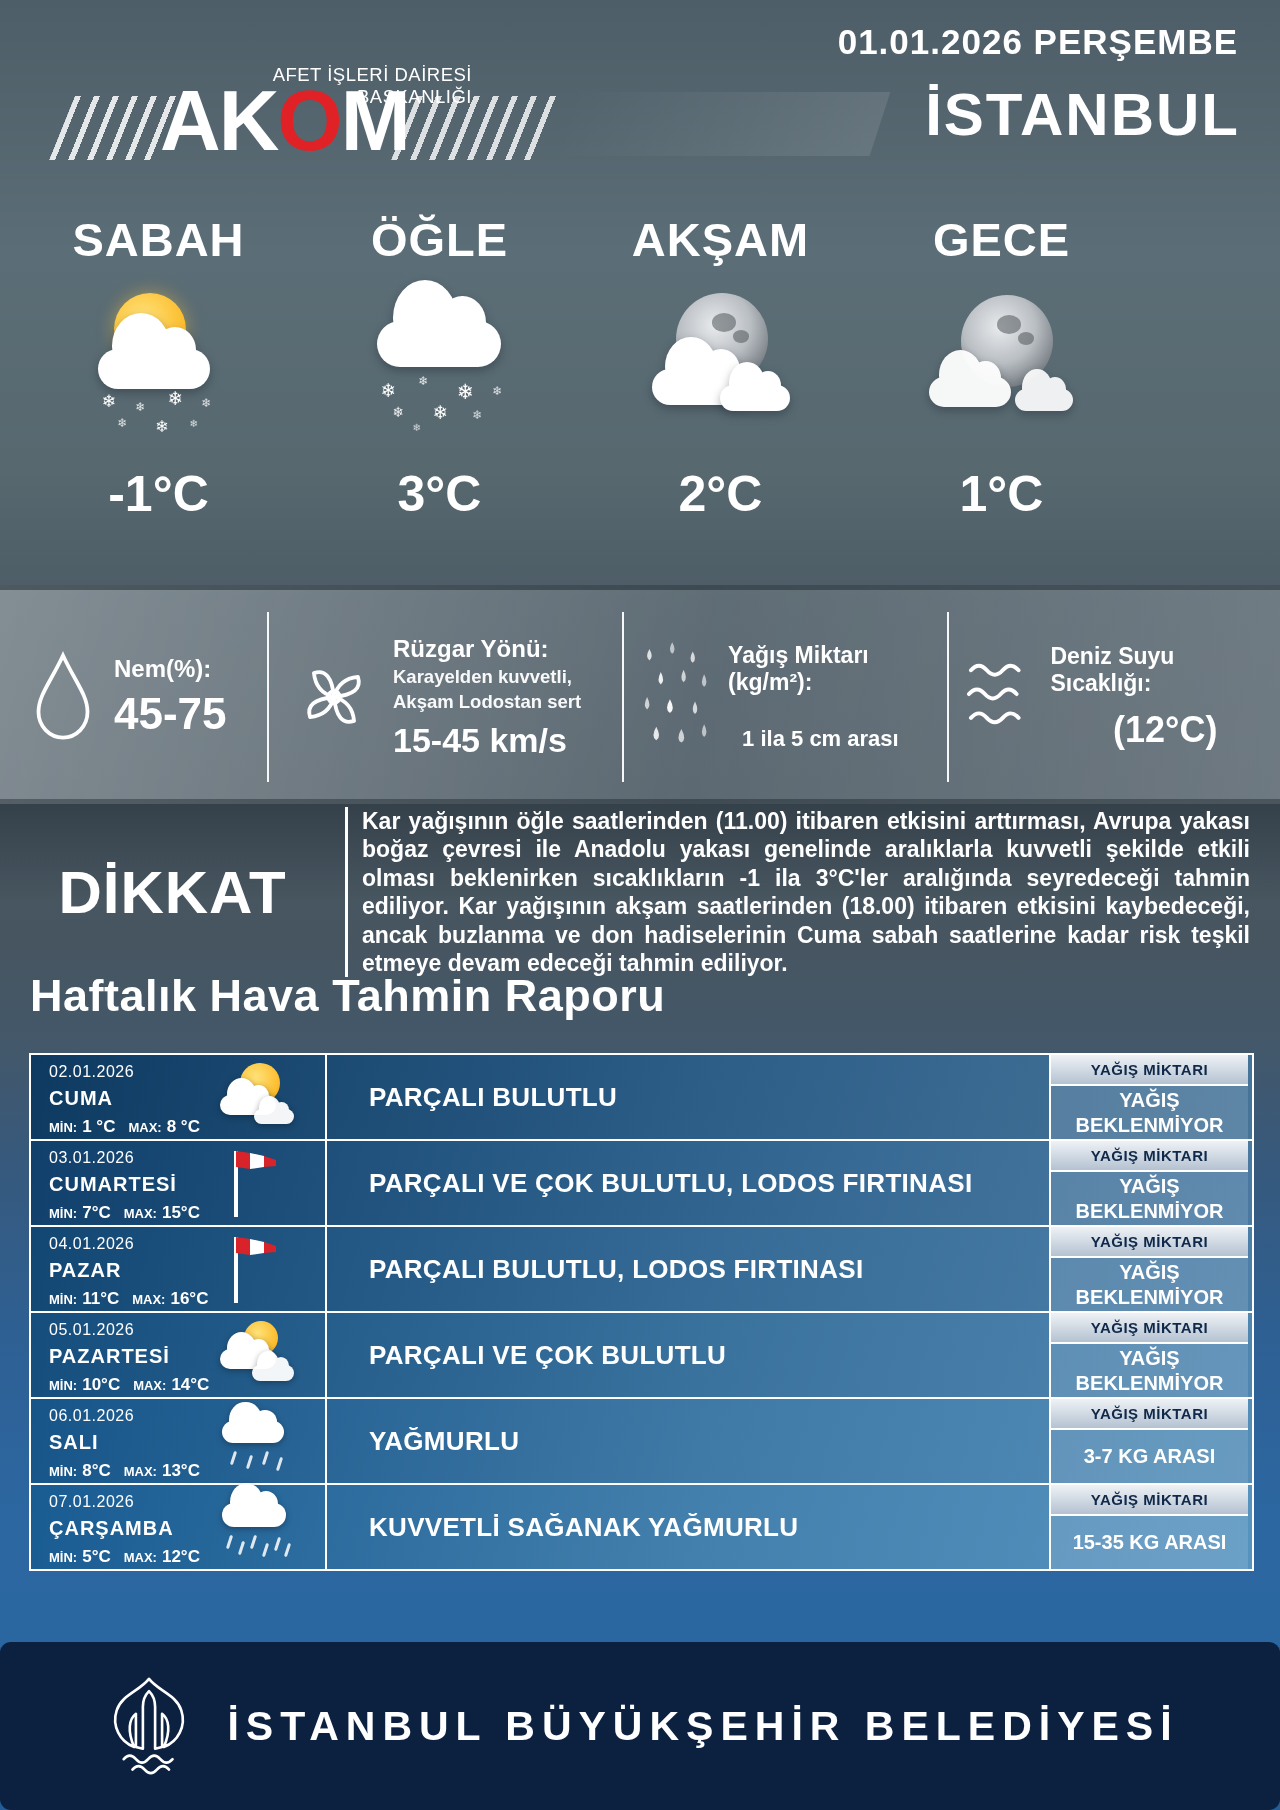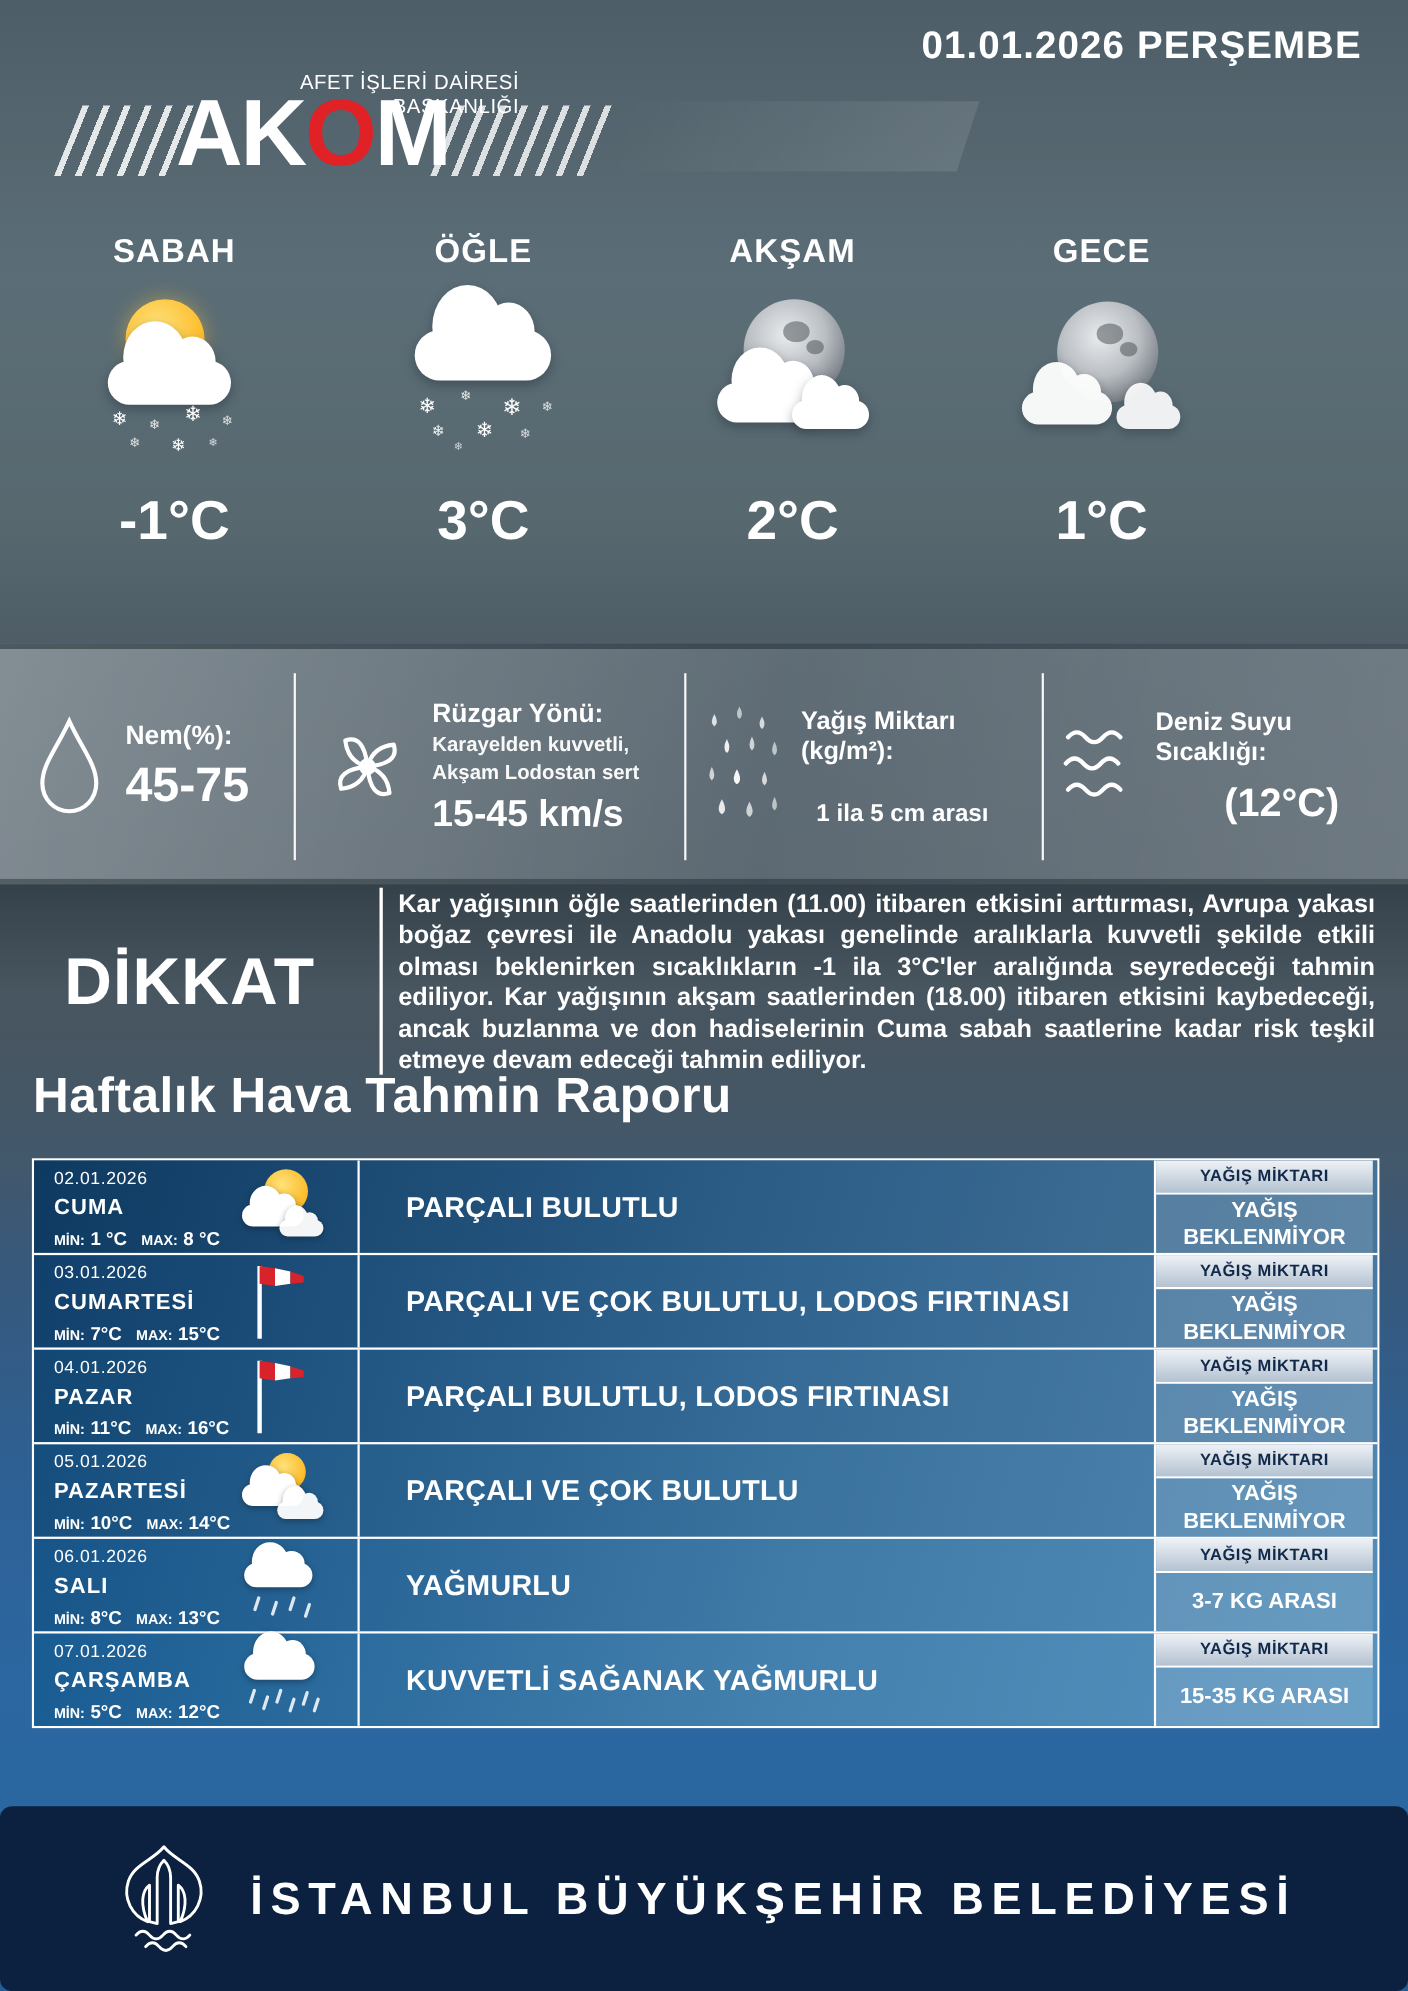--- a/index.html
+++ b/index.html
@@ -20,21 +20,21 @@
     letter-spacing:-2px;transform:scaleY(1.02);}
   .akom .o{color:#e02227;}
   .stripes{position:absolute;top:96px;height:64px;transform:skewX(-22deg);opacity:.85;
     background:repeating-linear-gradient(90deg,#fff 0 6px,transparent 6px 19px);}
   .stripes.left{left:62px;width:104px;}
   .stripes.right{left:404px;width:150px;opacity:.8;}
   .city{position:absolute;top:80px;right:40px;font-size:60px;font-weight:800;letter-spacing:2px;}
   
   .periods{position:absolute;top:212px;left:18px;width:1124px;display:flex;}
   .period{width:25%;display:flex;flex-direction:column;align-items:center;}
-  .p-label{font-size:30px;font-weight:800;letter-spacing:1px;}
+  .p-label{font-size:47px;font-weight:800;letter-spacing:1px;}
   .p-icon{position:relative;width:150px;height:152px;margin-top:18px;}
   .p-temp{font-size:50px;font-weight:800;margin-top:28px;}
   .sun{position:absolute;border-radius:50%;
     background:radial-gradient(circle at 40% 35%,#ffe27a,#fcbd2e 65%,#ef9c1b);
     box-shadow:0 0 18px rgba(255,200,60,.45);}
   .moon{position:absolute;border-radius:50%;
     background:radial-gradient(circle at 42% 35%,#e9ebed,#b9bec3 45%,#747b80 78%,#565c61);}
   .moon::before,.moon::after{content:"";position:absolute;border-radius:50%;background:#4e555a;opacity:.55;}
   .moon::before{width:26%;height:20%;left:40%;top:22%;}
   .moon::after{width:18%;height:14%;left:62%;top:40%;}
@@ -103,20 +103,21 @@
 <body>
 
 <div class="page">
 
   <div class="swoosh"></div>
   <div class="date-line">01.01.2026 PERŞEMBE</div>
   <div class="agency">AFET İŞLERİ DAİRESİ BAŞKANLIĞI</div>
   <div class="stripes left"></div>
   <div class="akom"><span>AK</span><span class="o">O</span><span>M</span></div>
   <div class="stripes right"></div>
+  <div class="city">İSTANBUL</div>
 
   <div class="periods">
 
     <div class="period">
       <div class="p-label">SABAH</div>
       <div class="p-icon">
         <div class="sun" style="width:72px;height:72px;left:30px;top:8px;"></div>
         <div class="cloud" style="width:112px;height:40px;left:14px;top:64px;"></div>
         <span class="flake" style="left:18px;top:108px;font-size:17px;">❄</span>
         <span class="flake" style="left:52px;top:116px;font-size:12px;opacity:.85;">❄</span>

